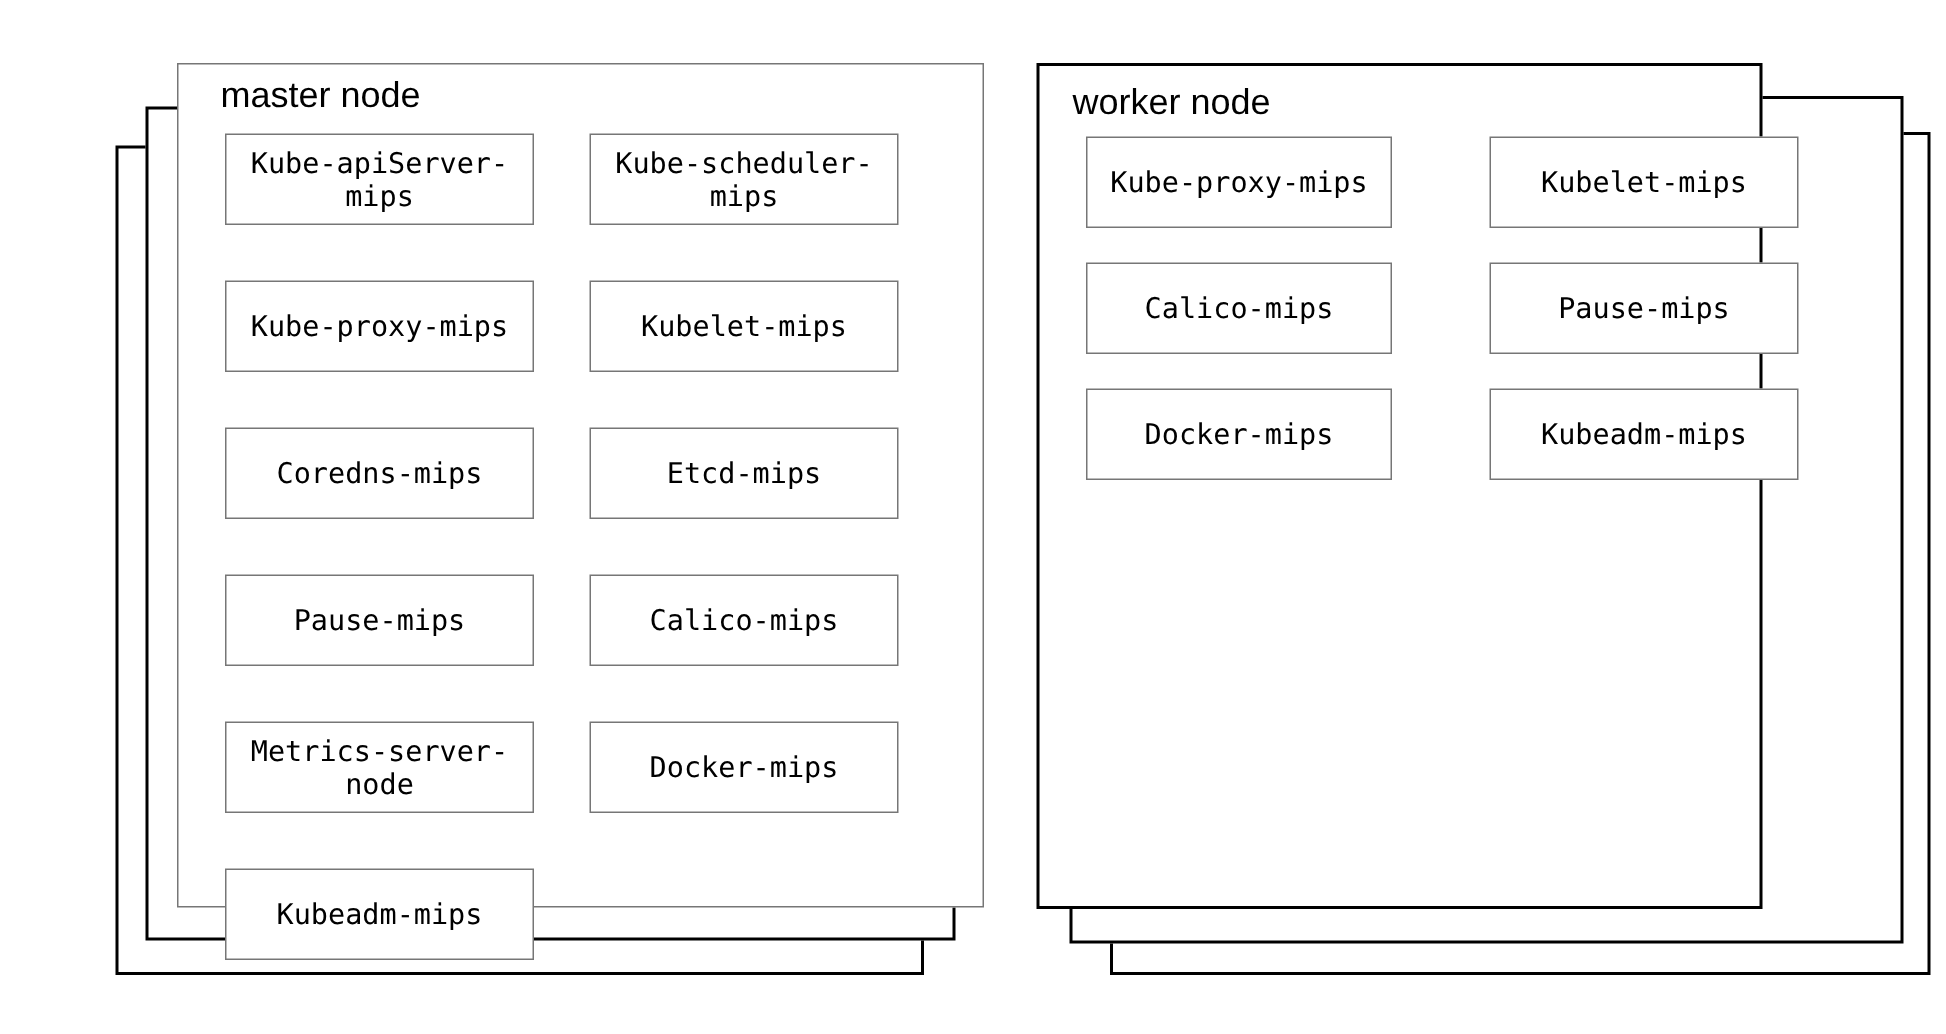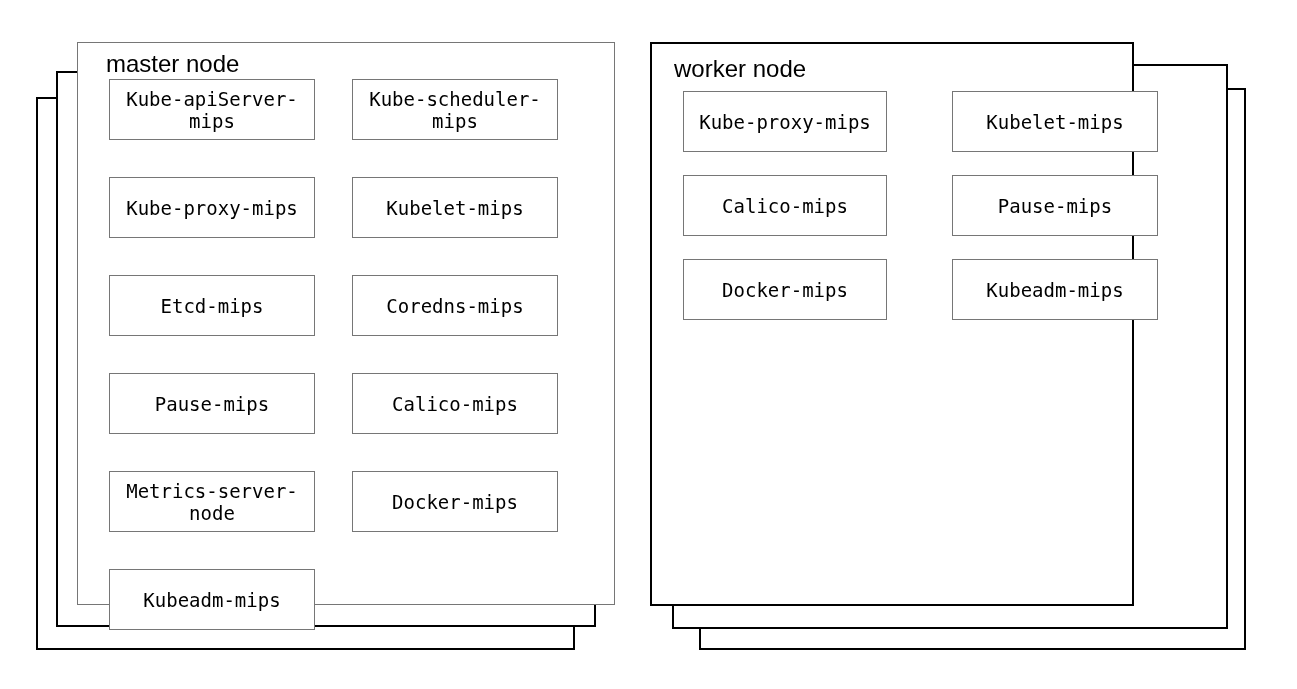--- a/index.html
+++ b/index.html
@@ -11,20 +11,21 @@
     width: 1297px;
     height: 689px;
     position: relative;
     font-family: "Liberation Sans", sans-serif;
     color: #000;
     overflow: hidden;
   }
   .canvas {
     position: absolute;
     inset: 0;
+    margin-left: 41px;
   }
   
   .layer {
     position: absolute;
     background: #ffffff;
     border: 2px solid #000000;
     box-sizing: border-box;
   }
   
   .master-back   { left: 36px;  top: 97px; width: 539px; height: 553px; }
@@ -43,21 +44,21 @@
     white-space: nowrap;
   }
   .master-front .group-title { left: 28px; top: 7px; }
   .worker-front .group-title { left: 22px; top: 11px; }
 
   .component-grid {
     position: absolute;
     display: grid;
   }
   .master-front .component-grid {
-    left: 31px; top: 36px;
+    left: 31px; top: 46px;
     grid-template-columns: 206px 206px;
     column-gap: 50px;
     grid-auto-rows: 61px;
     row-gap: 22px;
     gap: 37px;
   }
   .worker-front .component-grid {
     left: 31px; top: 47px;
     grid-template-columns: 204px 206px;
     column-gap: 65px;
@@ -90,22 +91,22 @@
     <div class="layer master-front">
       <div class="group-title">master node</div>
       <div class="component-grid">
 
       <div class="box">Kube-apiServer-
 mips</div>
           <div class="box">Kube-scheduler-
 mips</div>
           <div class="box">Kube-proxy-mips</div>
           <div class="box">Kubelet-mips</div>
+          <div class="box">Coredns-mips</div>
           <div class="box">Etcd-mips</div>
-          <div class="box">Coredns-mips</div>
           <div class="box">Pause-mips</div>
           <div class="box">Calico-mips</div>
           <div class="box">Metrics-server-
 node</div>
           <div class="box">Docker-mips</div>
           <div class="box">Kubeadm-mips</div>
         </div>
     </div>
   </div>
 

